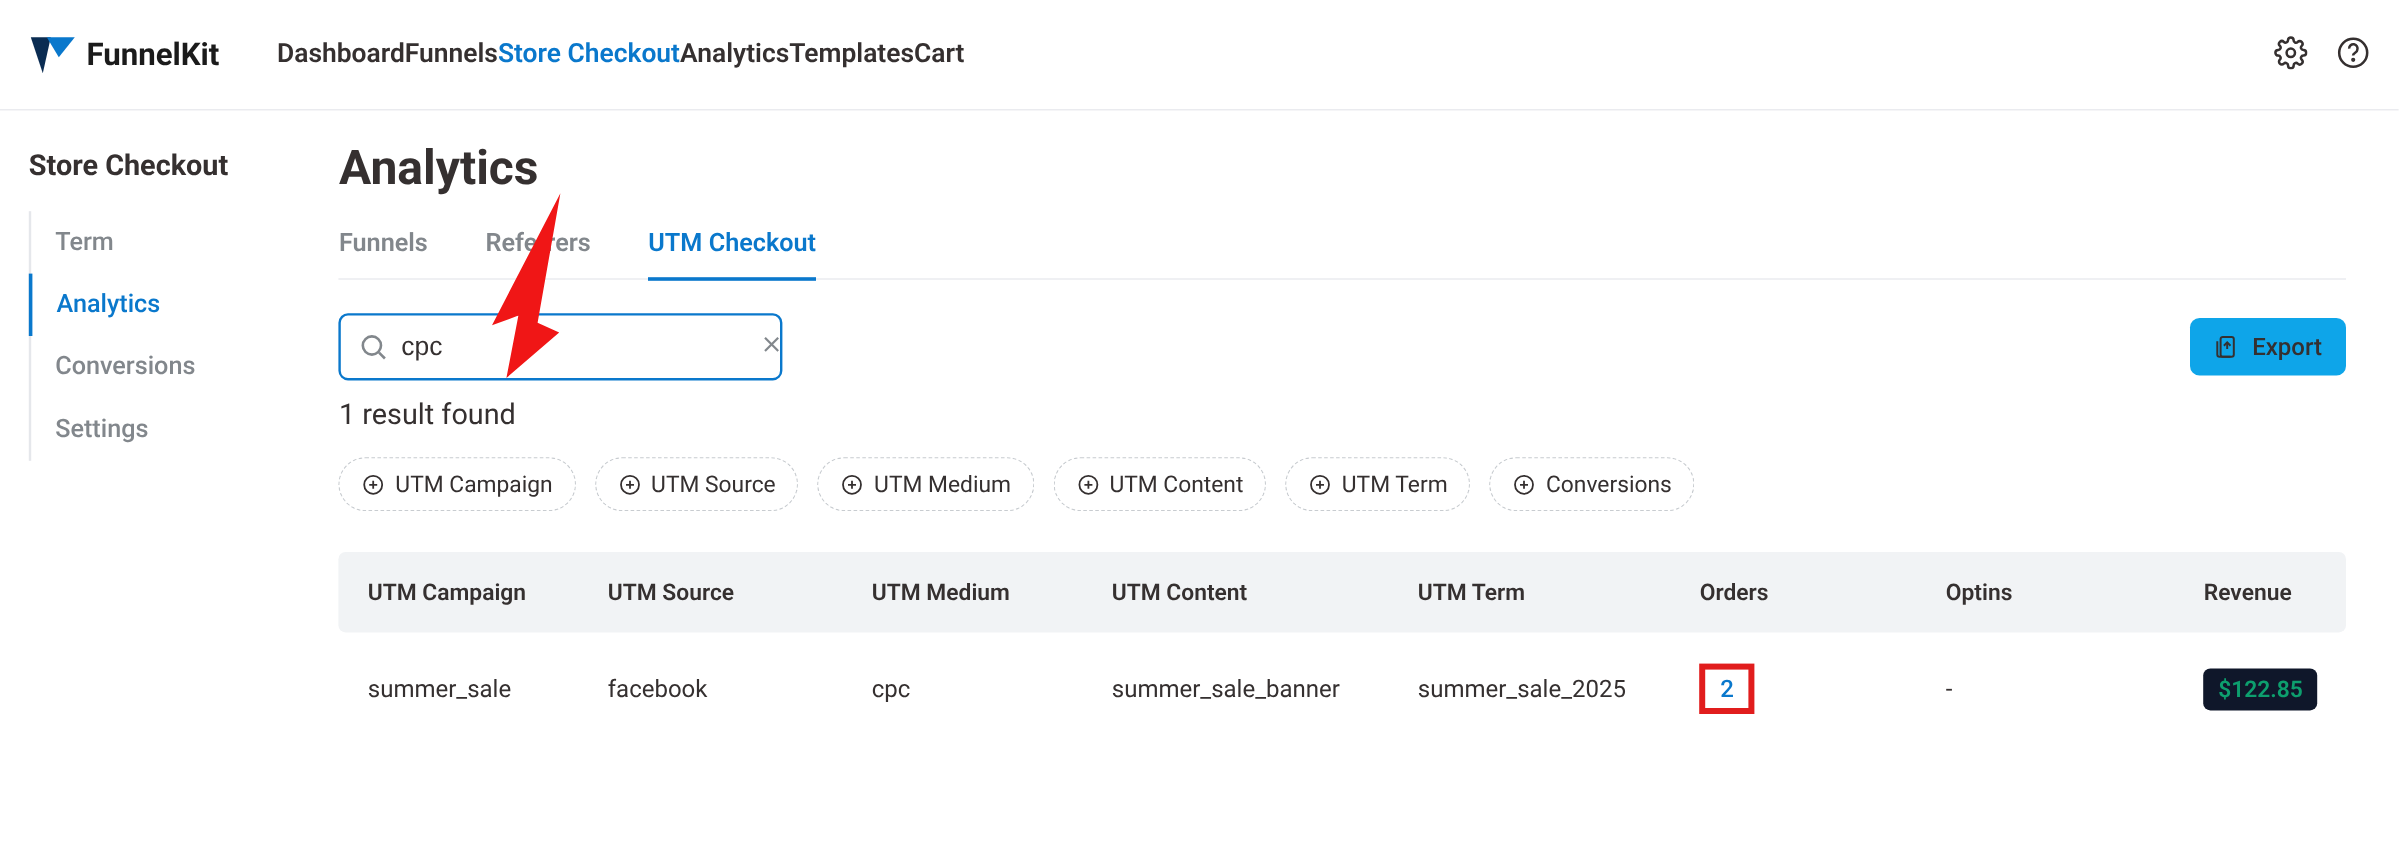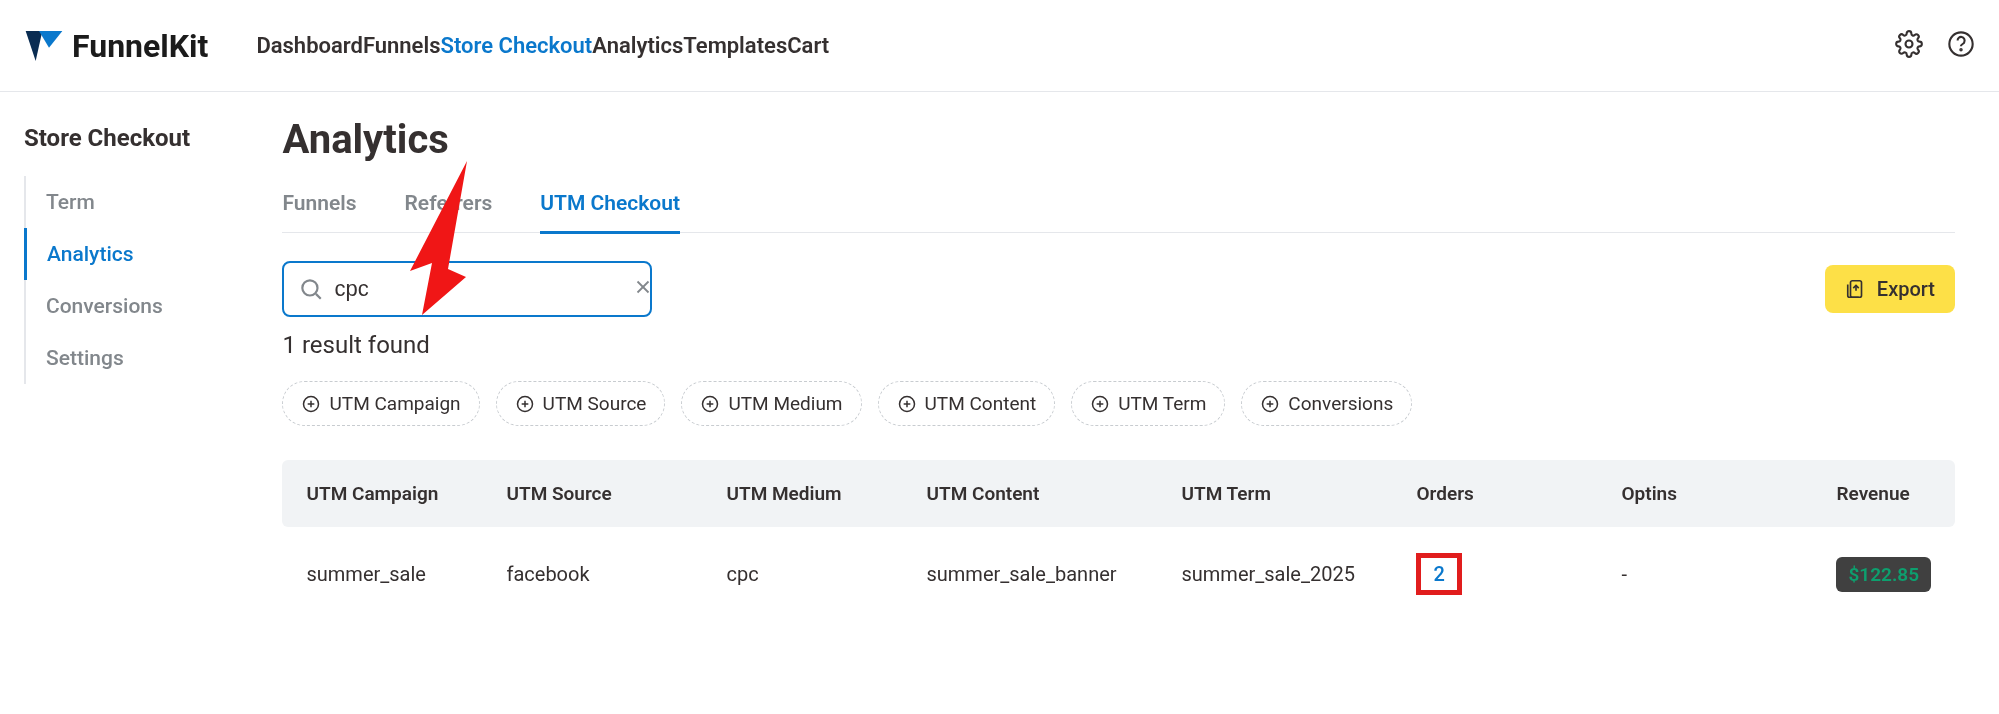--- a/index.html
+++ b/index.html
@@ -1,20 +1,20 @@
 <!DOCTYPE html>
 <html><head>
 <meta charset="utf-8">
 <style>
 * { margin: 0; padding: 0; box-sizing: border-box; }
 body { font-family: -apple-system, BlinkMacSystemFont, "Segoe UI", Roboto, Helvetica, Arial, sans-serif; background: #fff; color: #353030; width: 1999px; }
 
 
 .topbar { display: flex; align-items: center; height: 92px; padding: 0 24px; border-bottom: 1px solid #e5e7eb; }
-.logo { display: flex; align-items: center; gap: 8px; font-size: 32px; font-weight: 700; color: #1b1b1b; }
+.logo { display: flex; align-items: center; gap: 8px; font-size: 26px; font-weight: 700; color: #1b1b1b; }
 .logo svg { width: 40px; height: 36px; }
 .topnav { display: flex; margin-left: 48px; }
 .topnav a { font-size: 22px; font-weight: 600; color: #353030; text-decoration: none; cursor: pointer; }
 .topnav a.active { color: #0a78cc; }
 .topbar-spacer { flex: 1; }
 .topbar-icons { display: flex; gap: 24px; align-items: center; }
 .topbar-icons span { cursor: pointer; color: #353030; }
 .topbar-icons svg { width: 28px; height: 28px; stroke: #353030; }
 
 
@@ -36,21 +36,21 @@
 .arrow-wrap { position: absolute; top: -40px; left: 110px; pointer-events: none; }
 .arrow-wrap svg { width: 110px; height: 170px; }
 
 
 .search-row { display: flex; align-items: center; margin-bottom: 14px; }
 .search-box { display: flex; align-items: center; width: 370px; height: 56px; border: 2px solid #0a78cc; border-radius: 8px; padding: 0 14px; background: #fff; }
 .search-box svg { width: 26px; height: 26px; stroke: #82878c; flex-shrink: 0; }
 .search-box input { flex: 1; border: none; outline: none; font-size: 22px; padding: 0 10px; color: #353030; }
 .search-box .clear { cursor: pointer; color: #82878c; }
 .search-box .clear svg { width: 22px; height: 22px; stroke: #82878c; }
-.export-btn { margin-left: auto; display: flex; align-items: center; gap: 10px; padding: 12px 20px; border-radius: 8px; background: #fde047; color: #353030; font-size: 20px; font-weight: 500; cursor: pointer; }
+.export-btn { margin-left: auto; display: flex; align-items: center; gap: 10px; padding: 12px 20px; border-radius: 8px; background: #0ea5e9; color: #353030; font-size: 20px; font-weight: 500; cursor: pointer; }
 .export-btn svg { width: 22px; height: 22px; stroke: #353030; }
 
 .results-count { font-size: 24px; color: #353030; margin-bottom: 22px; }
 
 
 .chips { display: flex; gap: 16px; flex-wrap: wrap; margin-bottom: 34px; }
 .chip { display: flex; align-items: center; gap: 8px; padding: 10px 18px; border: 1px dashed #c8ccd0; border-radius: 999px; font-size: 19px; color: #353030; cursor: pointer; }
 .chip svg { width: 20px; height: 20px; stroke: #353030; }
 
 
@@ -60,21 +60,21 @@
 .col-campaign { flex: 0 0 200px; }
 .col-source   { flex: 0 0 220px; }
 .col-medium   { flex: 0 0 200px; }
 .col-content  { flex: 0 0 255px; }
 .col-term     { flex: 0 0 235px; }
 .col-orders   { flex: 0 0 205px; }
 .col-optins   { flex: 0 0 215px; }
 .col-revenue  { flex: 1; }
 .orders-val { color: #0a78cc; font-weight: 500; }
 .orders-box { display: inline-block; border: 5px solid #e11d1d; padding: 4px 12px; }
-.revenue-badge { display: inline-block; background: #404040; color: #0d9f6e; font-weight: 600; border-radius: 6px; padding: 6px 12px; font-size: 19px; }
+.revenue-badge { display: inline-block; background: #0f172a; color: #0d9f6e; font-weight: 600; border-radius: 6px; padding: 6px 12px; font-size: 19px; }
 </style>
 </head>
 <body>
 
 <div class="topbar">
   <div class="logo">
     <svg viewBox="0 0 48 40">
       <path d="M2 2 L22 2 L14 38 Z" fill="#0a2c52"></path>
       <path d="M18 2 L46 2 L30 22 Z" fill="#0a78cc"></path>
     </svg>

